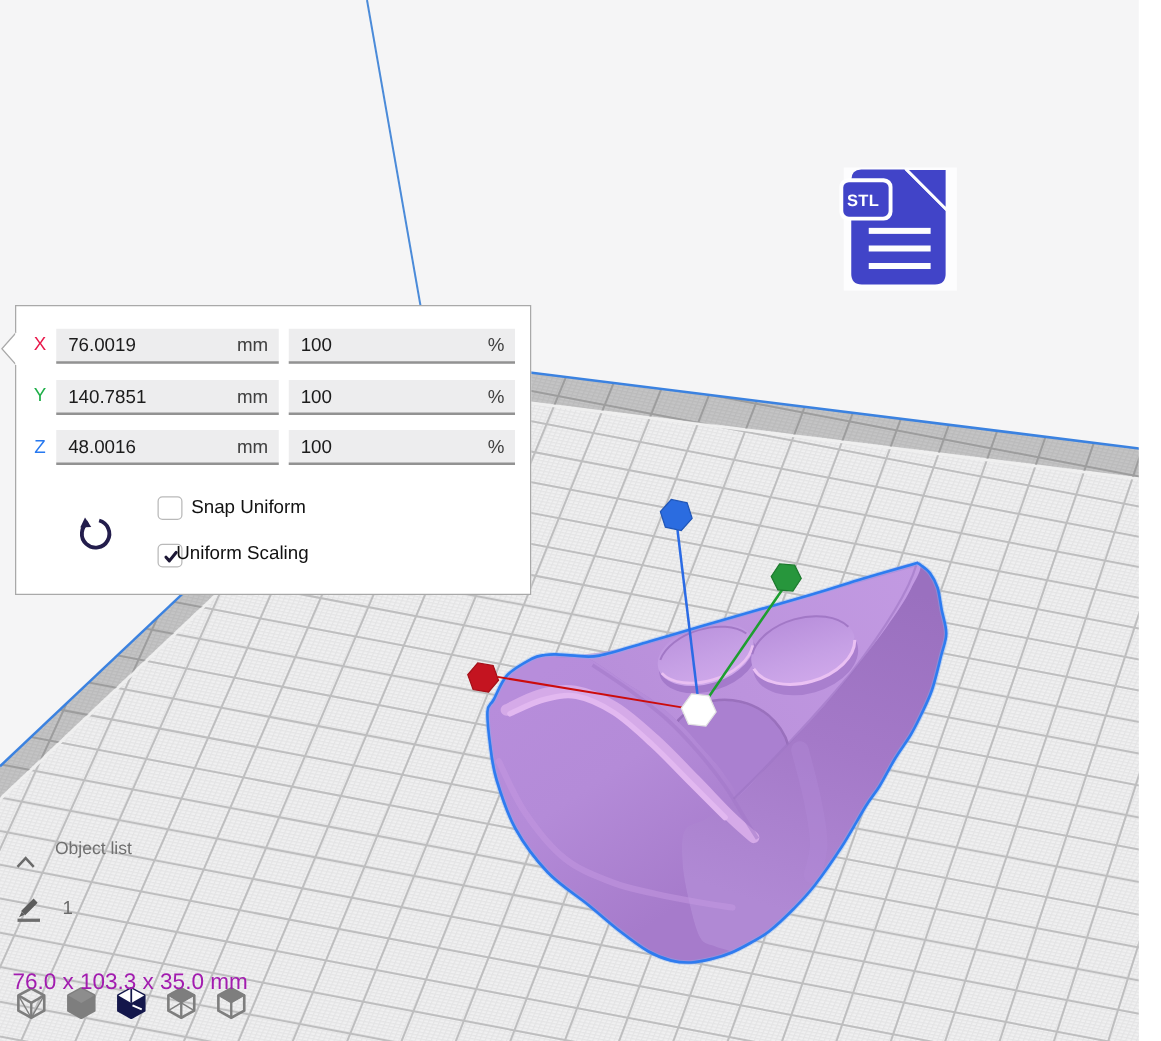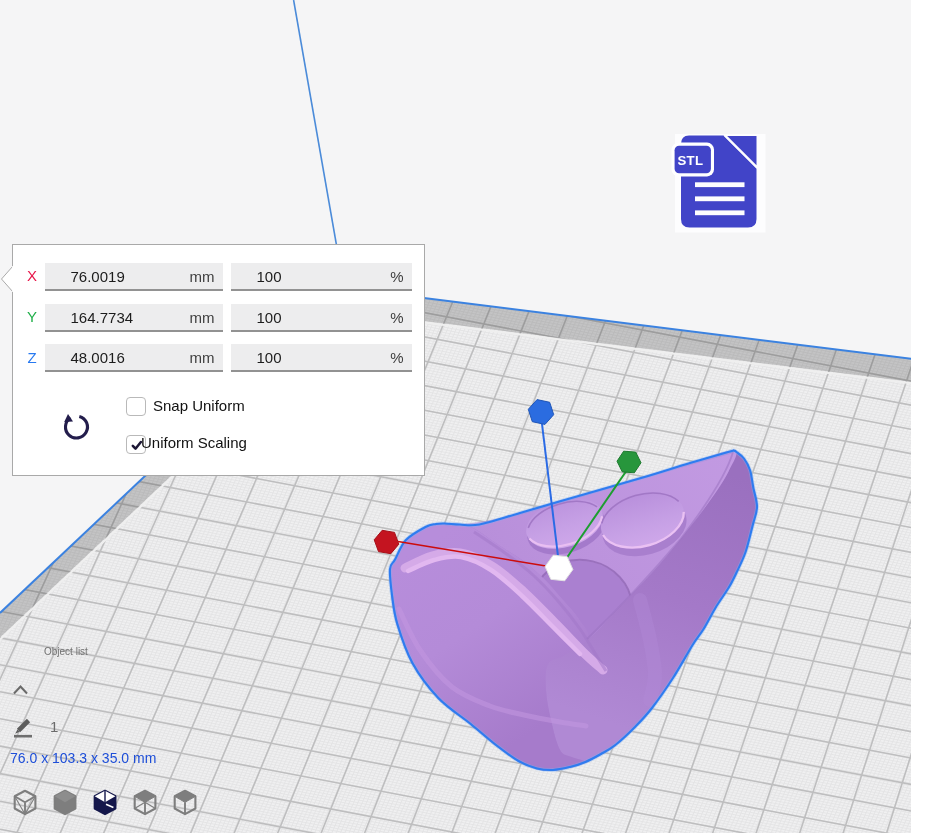--- a/index.html
+++ b/index.html
@@ -1,18 +1,18 @@
 <!DOCTYPE html>
 <html><head><meta charset="utf-8"><style>
 html,body{margin:0;padding:0}
 #stage{position:relative;width:911px;height:833px;background:#f5f5f6;overflow:hidden;font-family:"Liberation Sans",sans-serif}
 .plbl{position:absolute;font-size:15px}
 .fld{position:absolute;width:178px;height:26px;background:#ededee;border-bottom:2px solid #929292;font-size:15px;color:#1c1c1c}
 .fld.f2{width:181px}
-.fld .v{position:absolute;left:26px;top:5px}
+.fld .v{position:absolute;left:10px;top:5px}
 .fld .u{position:absolute;right:8px;top:5px;color:#404040}
 .cb{position:absolute;width:20px;height:19px;background:#fff;border:1.6px solid #b9b9b9;border-radius:4px;box-sizing:border-box}
 .ptxt{position:absolute;font-size:15px;color:#111}
 .btxt{position:absolute}
 </style></head><body>
 <div id="stage">
 <svg width="929" height="833" style="position:absolute;left:0;top:0">
 <defs>
  <clipPath id="plate">
           <path d="M344,288 L929,361 L929,833 L0,833 L0,613 Z"></path>
@@ -239,21 +239,21 @@
       <rect x="12.2" y="0" width="2" height="26" fill="#fff"></rect>
     </svg>
 <div class="plbl" style="left:25px;top:267px;color:#e8174a;width:14px;text-align:center">X</div>
 <div class="plbl" style="left:25px;top:308px;color:#1faf49;width:14px;text-align:center">Y</div>
 <div class="plbl" style="left:25px;top:349px;color:#2779f0;width:14px;text-align:center">Z</div>
 <div class="fld" style="left:44.5px;top:262.5px">
       <span class="v">76.0019</span>
       <span class="u">mm</span>
     </div>
 <div class="fld" style="left:44.5px;top:303.5px">
-      <span class="v">164.7734</span>
+      <span class="v">140.7851</span>
       <span class="u">mm</span>
     </div>
 <div class="fld" style="left:44.5px;top:344px">
       <span class="v">48.0016</span>
       <span class="u">mm</span>
     </div>
 <div class="fld f2" style="left:230.5px;top:262.5px">
       <span class="v">100</span>
       <span class="u">%</span>
     </div>
@@ -268,16 +268,16 @@
 <svg width="36" height="36" style="position:absolute;left:59px;top:409px" viewBox="0 0 36 36">
  <path d="M11.5,8.8 A11.0,11.0 0 1 0 20.3,7.4" fill="none" stroke="#231d4c" stroke-width="3.1"></path>
  <polygon points="5.2,12.9 9.0,4.9 14.0,12.6" fill="#231d4c"></polygon>
 </svg>
 <div class="cb" style="left:126px;top:397px"></div>
 <div class="cb" style="left:126px;top:434.5px"><svg width="20" height="20" viewBox="0 0 20 20">
         <path d="M5.8,9.8 L8.5,12.7 L13.9,6.0" fill="none" stroke="#1d1836" stroke-width="2.5" stroke-linecap="round" stroke-linejoin="round"></path>
       </svg></div>
 <div class="ptxt" style="left:153px;top:397px">Snap Uniform</div>
 <div class="ptxt" style="left:141px;top:434px">Uniform Scaling</div>
-<div class="btxt" style="left:44px;top:646px;color:#707070;font-size:10px">Object list</div>
+<div class="btxt" style="left:44px;top:670px;color:#707070;font-size:14px">Object list</div>
 <div class="btxt" style="left:50px;top:717.5px;color:#6b6b6b;font-size:15px">1</div>
-<div class="btxt" style="left:10px;top:750px;color:#1d4ed8;font-size:14px">76.0 x 103.3 x 35.0 mm</div>
+<div class="btxt" style="left:10px;top:775px;color:#a21caf;font-size:18px">76.0 x 103.3 x 35.0 mm</div>
 
 </div>
 </body></html>

